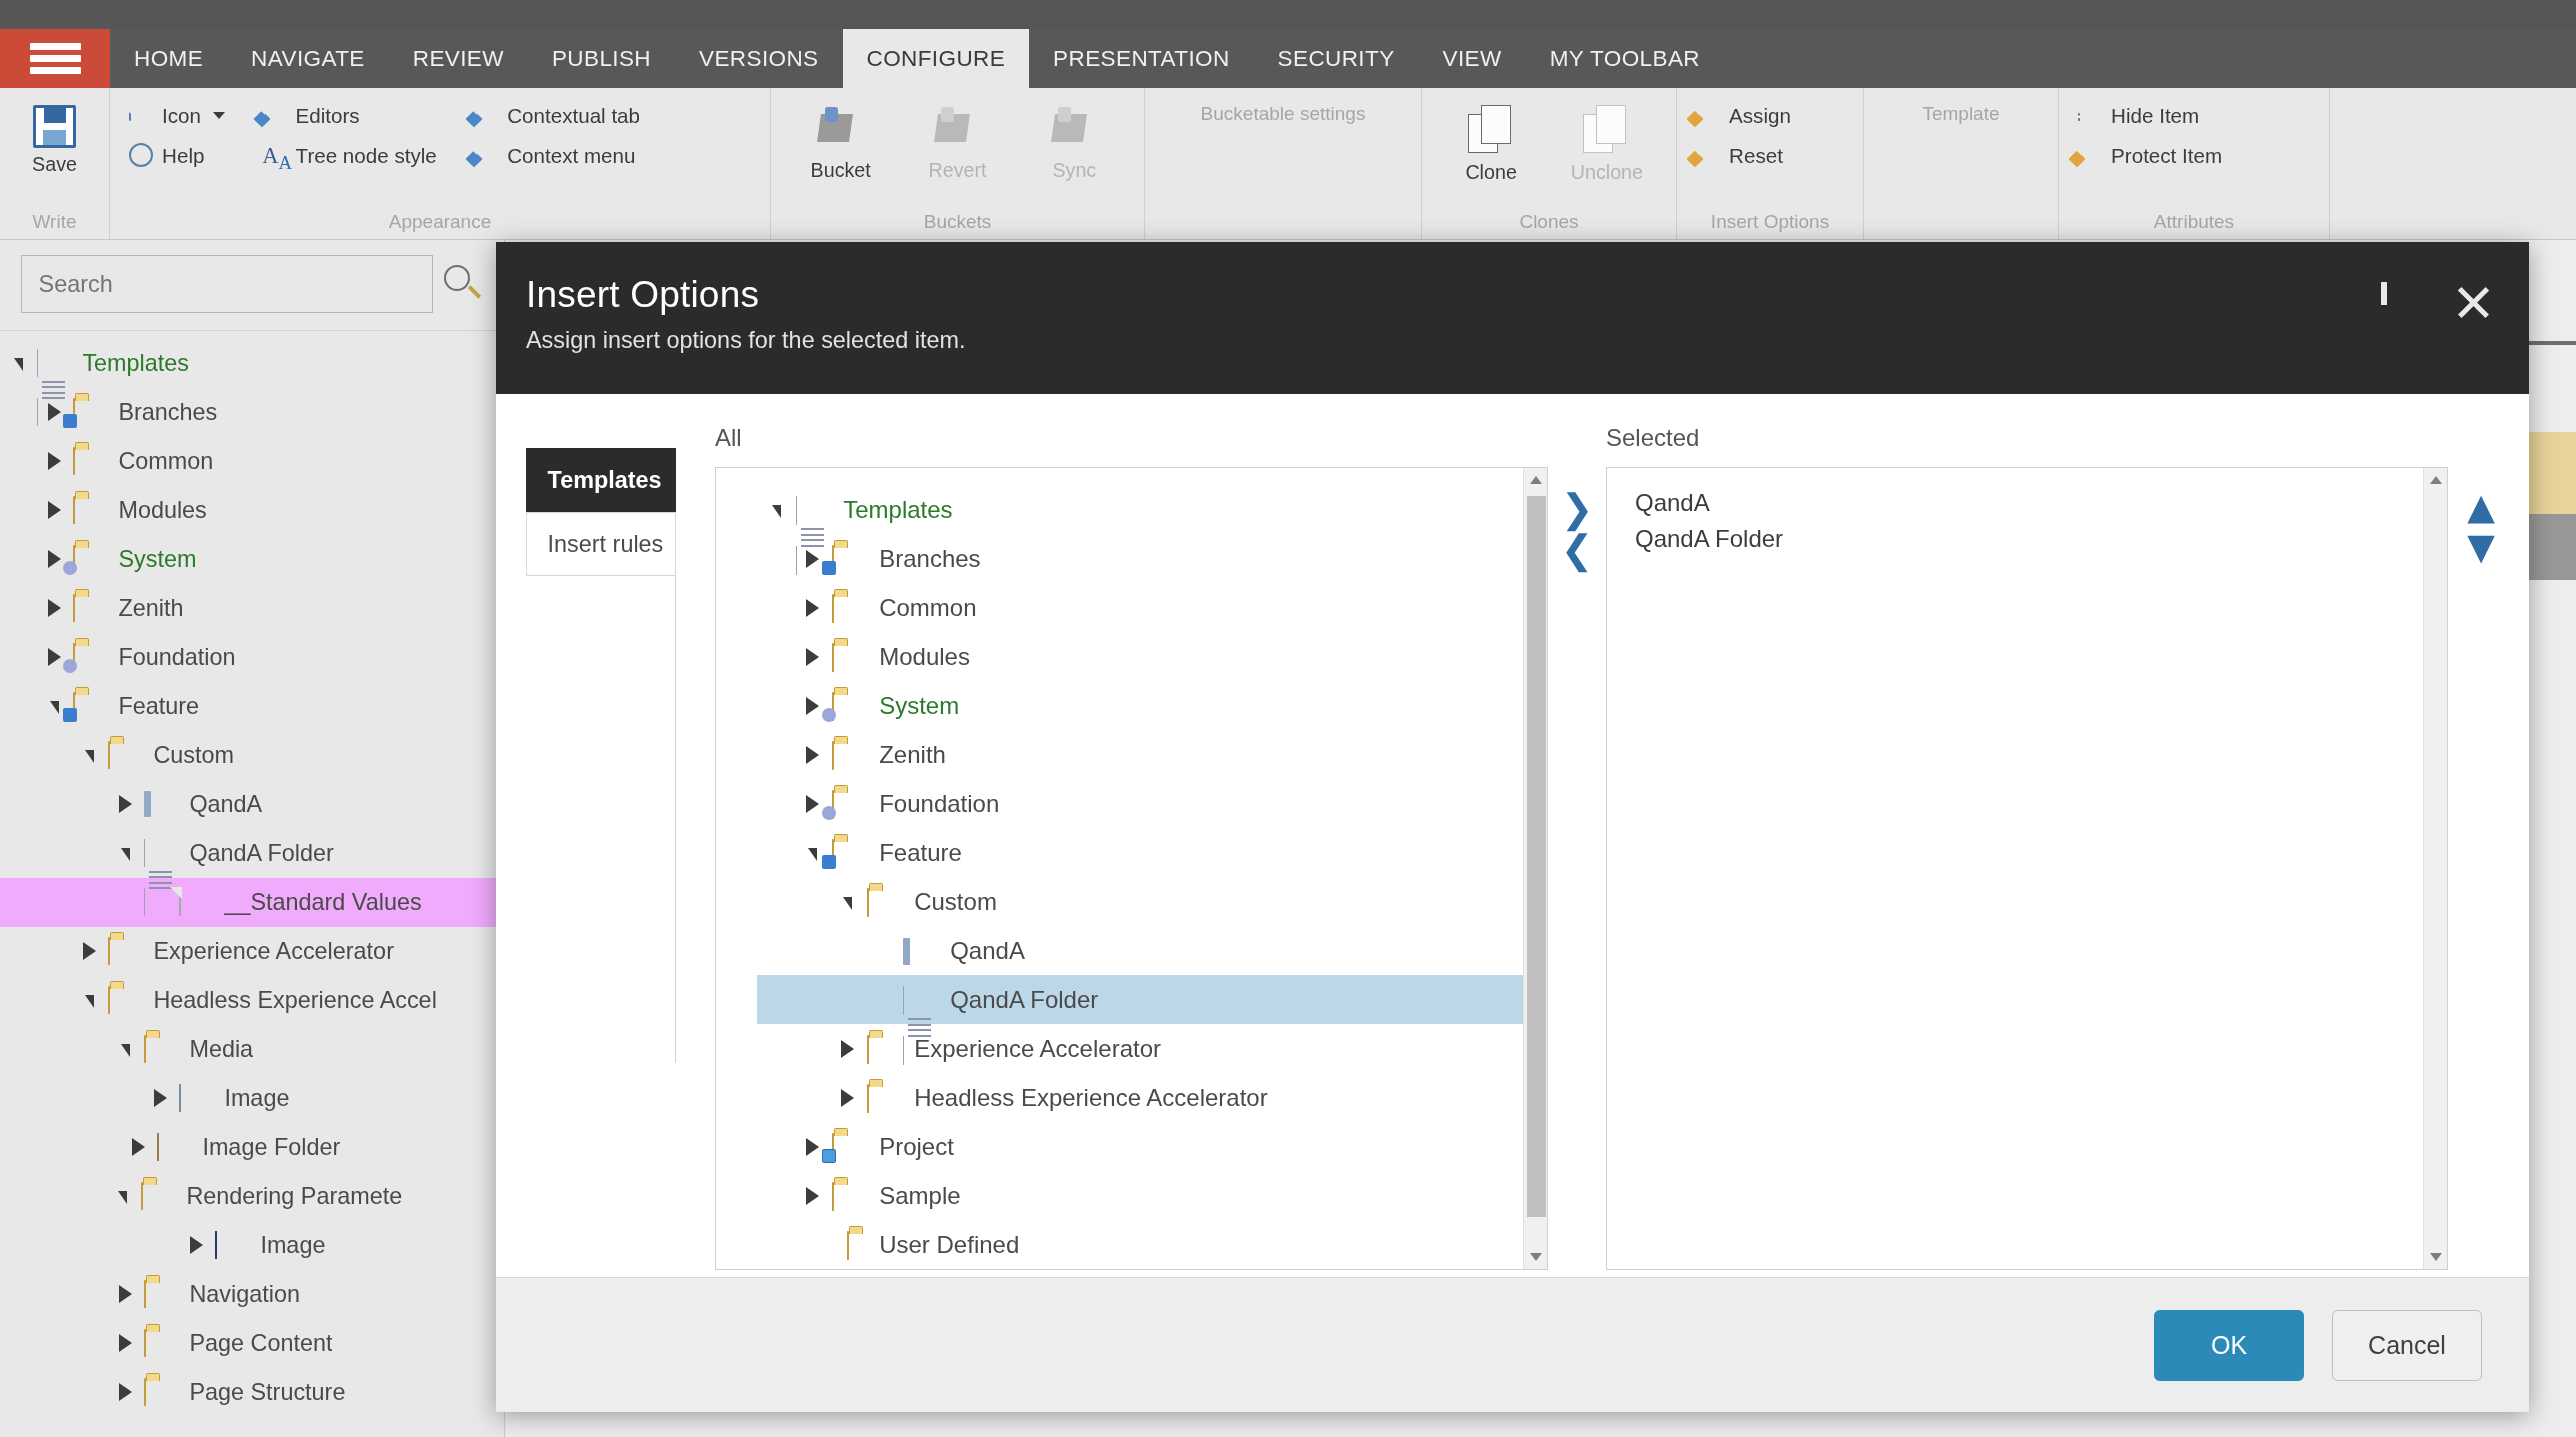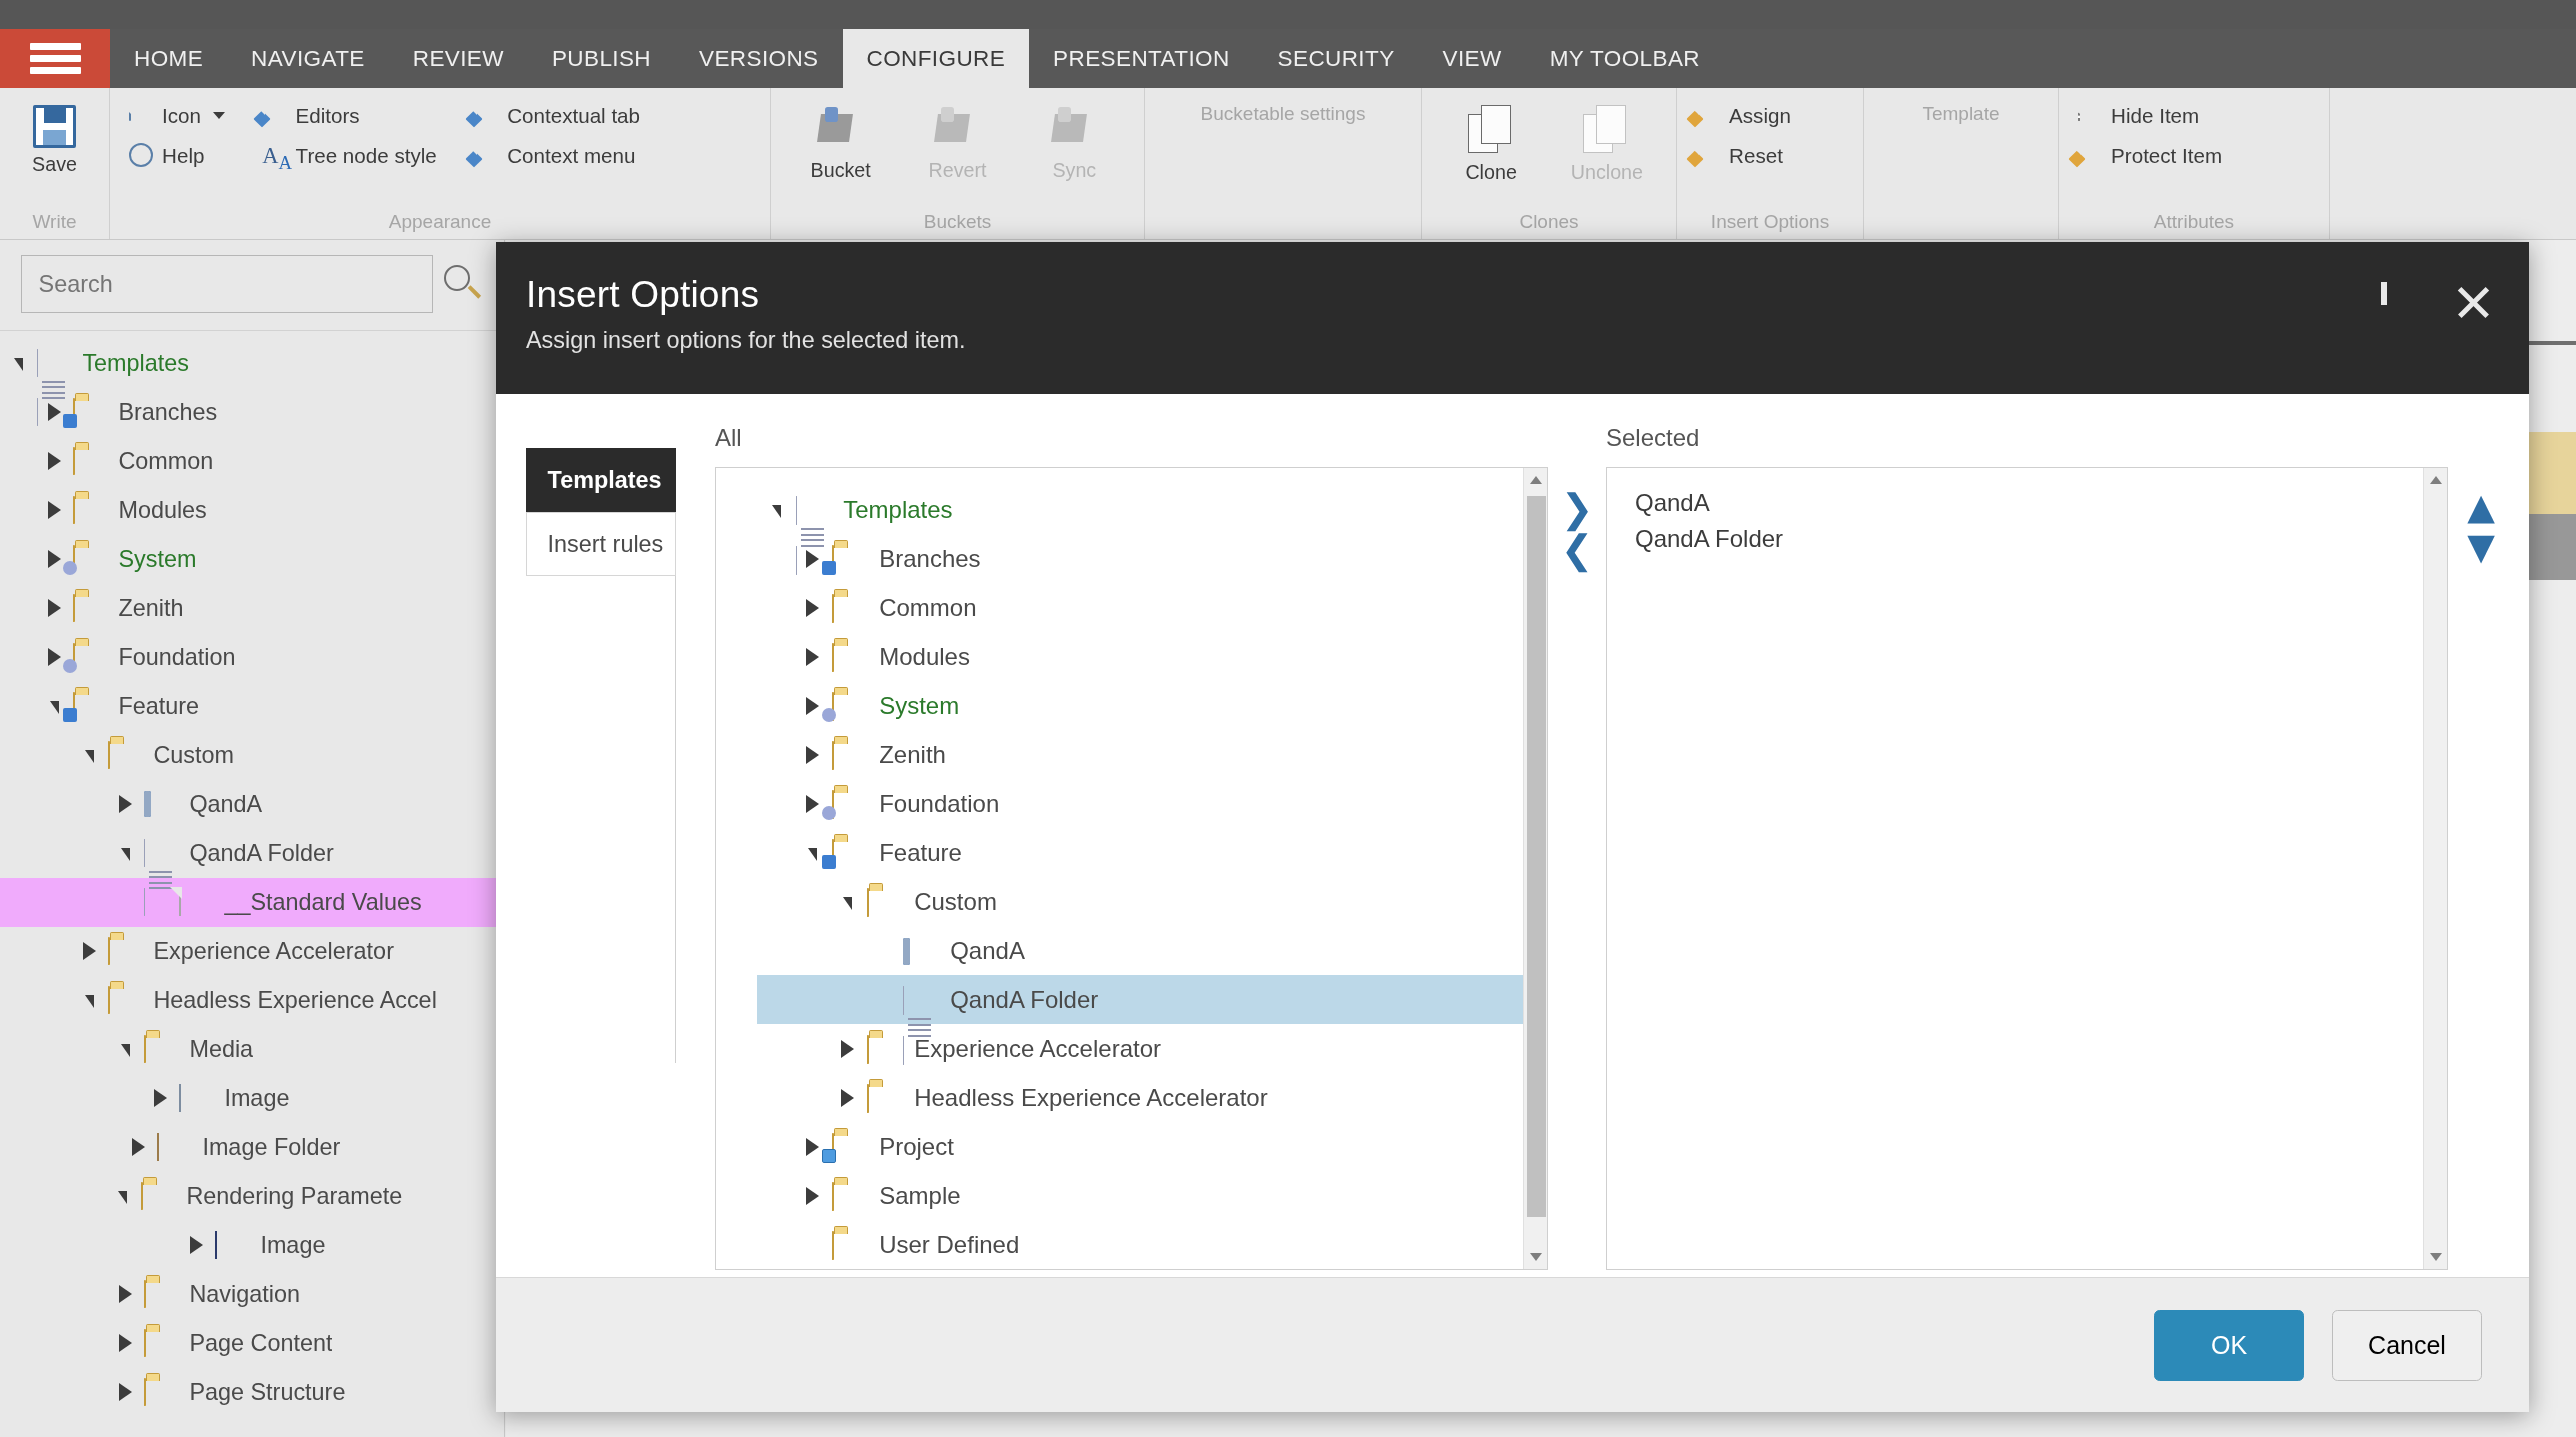--- a/index.html
+++ b/index.html
@@ -349,21 +349,21 @@
   }
 
   .modal-foot {
     position: absolute; left: 0; right: 0; bottom: 0; height: 135px;
     background: #ededed; border-top: 0.9px solid #d8d8d8;
     display: flex; align-items: center; justify-content: flex-end;
     gap: 28px; padding-right: 47px;
   }
   .btn {
     min-width: 150px; height: 71px; border-radius: 5.6px; font-size: 25px;
-    cursor: pointer; border: 0.9px solid #bdbdbd; background: #efefef; color: #000000;
+    cursor: pointer; border: 0.9px solid #bdbdbd; background: #efefef; color: #404040;
     font-family: "Liberation Sans", sans-serif;
   }
   .btn.primary {
     background: #2c8ab8; border-color: #2c8ab8; color: #fff;
   }
 </style>
 </head>
 <body>
 
 <div id="app">
@@ -954,21 +954,21 @@
                 </div>
                 <div class="dnode" style="padding-left: 36px;">
                   <span class="tw">
                     <i class="arrow-r"></i>
                   </span>
                   <span class="ti">
                     <span class="fico"><span class="folder"></span></span>
                   </span>
                   <span class="tl">Sample</span>
                 </div>
-                <div class="dnode" style="padding-left: 36px;">
+                <div class="dnode" style="padding-left: 36px; text-align: center;">
                   <span class="tw"></span>
                   <span class="ti">
                     <span class="fico"><span class="folder"></span></span>
                   </span>
                   <span class="tl">User Defined</span>
                 </div>
               </div>
             <div class="scroll-track">
               <div class="scroll-arrow" style="top:0">
                   <i class="sa-up"></i>

